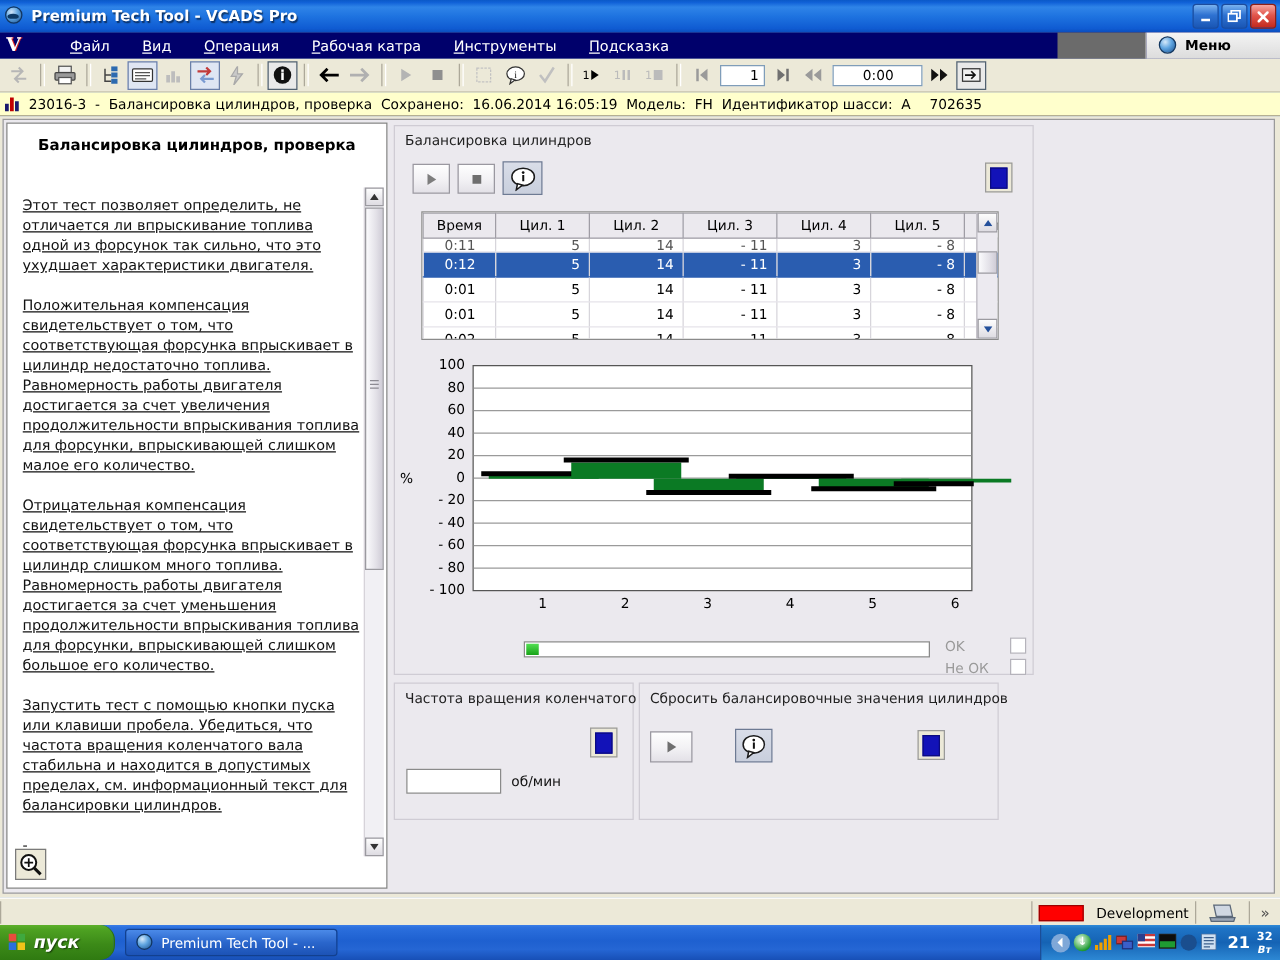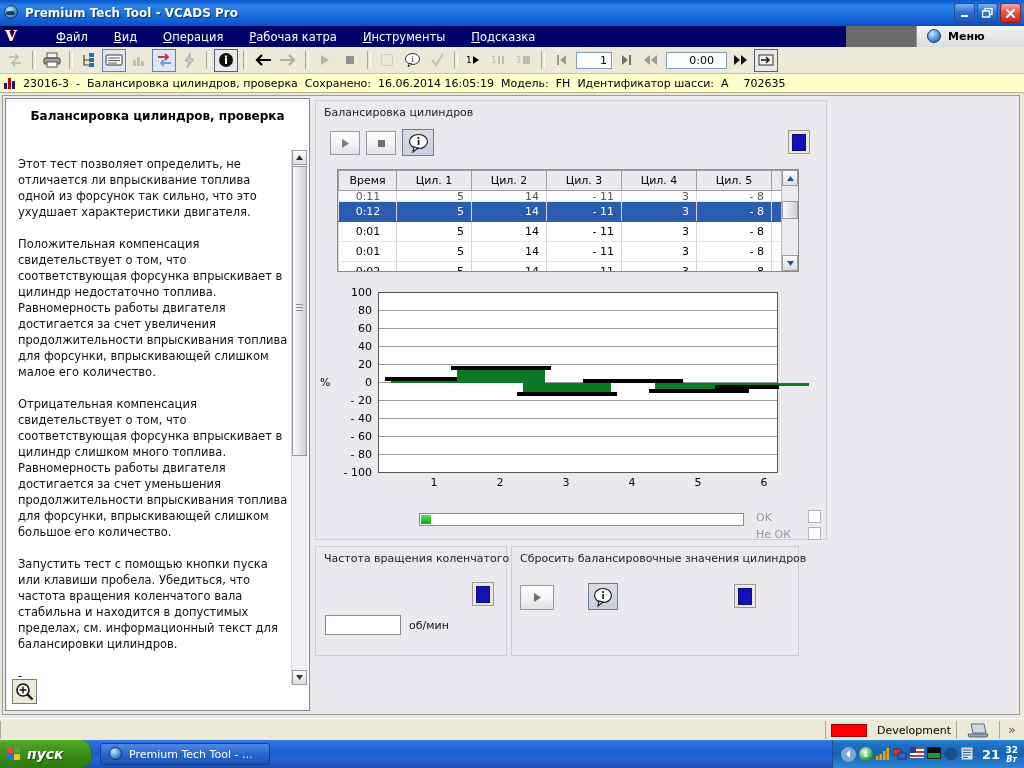--- a/index.html
+++ b/index.html
@@ -93,22 +93,22 @@
   }
   .tb.on{border:1px solid #6a7fa8;background:#dfe6f3;}
   .tb.on2{border:1px solid #51616f;background:#e9e9e9;}
   .sep{width:2px;height:18px;border-left:1px solid #aca899;border-right:1px solid #fff;margin:0 4px;flex:0 0 auto;}
   .numbox{
     width:36px;height:17px;background:#fff;border:1px solid #7f9db9;
     font-size:11px;text-align:right;padding-right:4px;box-sizing:border-box;
     line-height:15px;margin:0 2px;flex:0 0 auto;
   }
   .timebox{
-    width:61px;height:17px;background:#fff;border:1px solid #7f9db9;
-    font-size:11px;text-align:right;padding-right:12px;box-sizing:border-box;
+    width:72px;height:17px;background:#fff;border:1px solid #7f9db9;
+    font-size:11px;text-align:right;padding-right:22px;box-sizing:border-box;
     line-height:15px;margin:0 2px;flex:0 0 auto;
   }
 
   
   .infostrip{
     position:absolute;left:0;top:74px;width:1024px;height:19px;
     background:#ffffcc;border-bottom:1px solid #b5b093;
     display:flex;align-items:center;gap:7px;padding-left:4px;box-sizing:border-box;
     font-size:11px;color:#000;white-space:nowrap;
   }
@@ -134,21 +134,21 @@
     background:#fff;border:1px solid #848484;box-sizing:border-box;
   }
   .lp-title{
     text-align:center;font-weight:bold;font-size:12px;color:#000;
     padding-top:10px;
   }
   .lp-body{
     position:absolute;left:12px;top:57px;width:270px;height:530px;
     font-size:11.5px;line-height:16px;color:#111;overflow:hidden;
   }
-  .lp-body p{margin:0 0 16px 0;}
+  .lp-body p{margin:0 0 16px 0;text-decoration:underline;}
   .lp-scroll{
     position:absolute;right:2px;top:51px;width:15px;height:535px;
     background:#f1f0f4;border-left:1px solid #d6d3d9;
   }
   .sb-arrow{
     width:15px;height:15px;background:linear-gradient(to bottom,#fdfdfd,#dedce2);
     border:1px solid #9b9aa0;box-sizing:border-box;
     display:flex;align-items:center;justify-content:center;
   }
   .sb-thumb{

